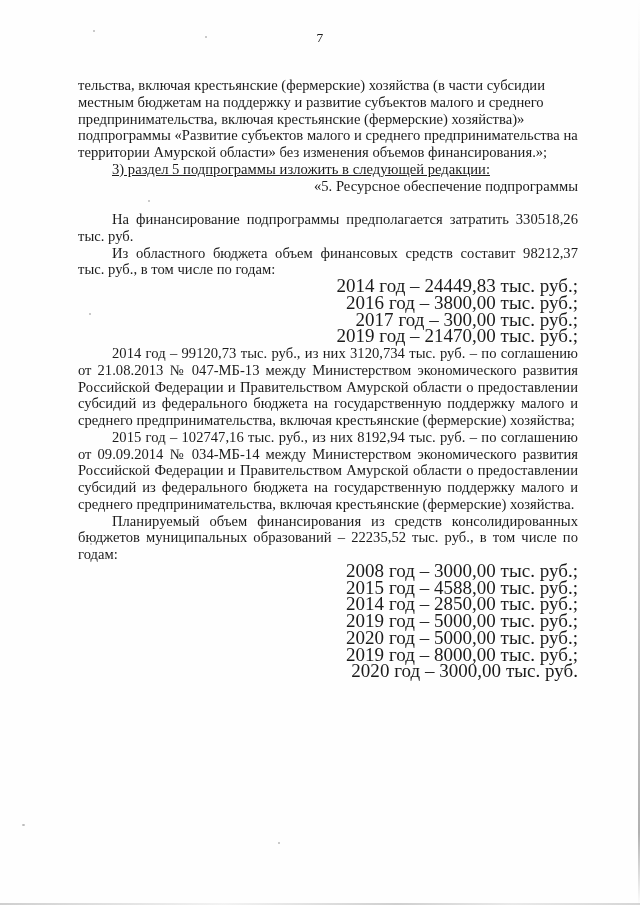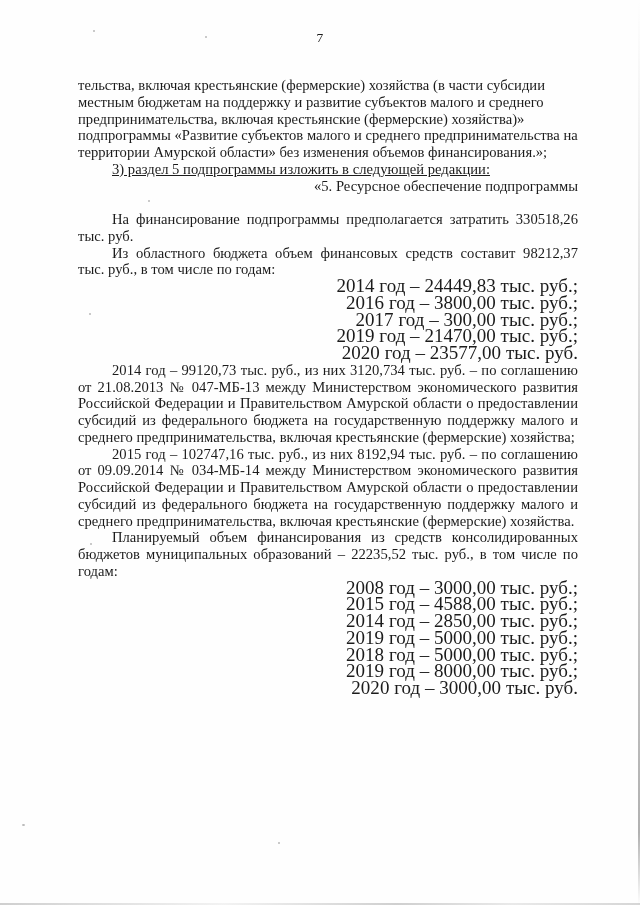--- a/index.html
+++ b/index.html
@@ -119,36 +119,35 @@
 
     <p class="indent">На финансирование подпрограммы предполагается затратить 330518,26 тыс. руб.</p>
 
     <p class="indent">Из областного бюджета объем финансовых средств составит 98212,37 тыс. руб., в том числе по годам:</p>
 
     <div>
       <p class="year-line">2014 год – 24449,83 тыс. руб.;</p>
       <p class="year-line">2016 год – 3800,00 тыс. руб.;</p>
       <p class="year-line">2017 год – 300,00 тыс. руб.;</p>
       <p class="year-line">2019 год – 21470,00 тыс. руб.;</p>
-      <p class="year-line">2020 год – 23577,00 тыс. руб.</p>
     </div>
 
 
     <p class="indent">2014 год – 99120,73 тыс. руб., из них 3120,734 тыс. руб. – по соглашению от 21.08.2013 № 047-МБ-13 между Министерством экономического развития Российской Федерации и Правительством Амурской области о предоставлении субсидий из федерального бюджета на государственную поддержку малого и среднего предпринимательства, включая крестьянские (фермерские) хозяйства;</p>
 
     <p class="indent">2015 год – 102747,16 тыс. руб., из них 8192,94 тыс. руб. – по соглашению от 09.09.2014 № 034-МБ-14 между Министерством экономического развития Российской Федерации и Правительством Амурской области о предоставлении субсидий из федерального бюджета на государственную поддержку малого и среднего предпринимательства, включая крестьянские (фермерские) хозяйства.</p>
 
     <p class="indent">Планируемый объем финансирования из средств консолидированных бюджетов муниципальных образований – 22235,52 тыс. руб., в том числе по годам:</p>
 
     <div>
       <p class="year-line">2008 год – 3000,00 тыс. руб.;</p>
       <p class="year-line">2015 год – 4588,00 тыс. руб.;</p>
       <p class="year-line">2014 год – 2850,00 тыс. руб.;</p>
       <p class="year-line">2019 год – 5000,00 тыс. руб.;</p>
-      <p class="year-line">2018 год – 5000,00 тыс. руб.;</p>
+      <p class="year-line">2020 год – 5000,00 тыс. руб.;</p>
       <p class="year-line">2019 год – 8000,00 тыс. руб.;</p>
       <p class="year-line">2020 год – 3000,00 тыс. руб.</p>
     </div>
 
   </div>
 
   <div class="scan-edge-right"></div>
   <div class="scan-edge-bottom"></div>
 
 </div>

